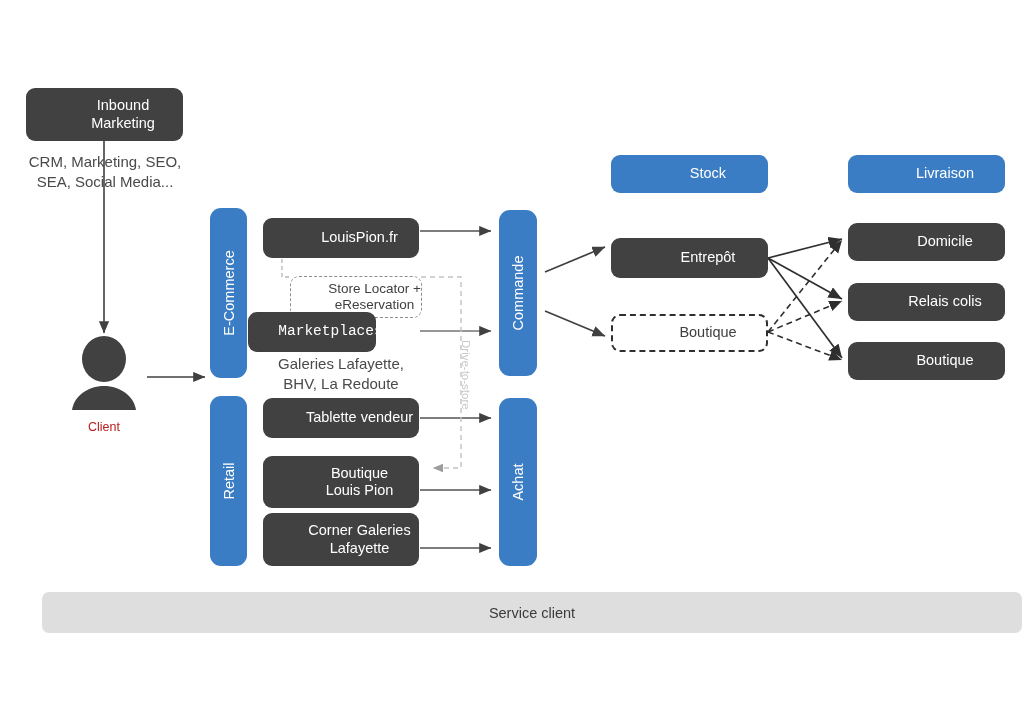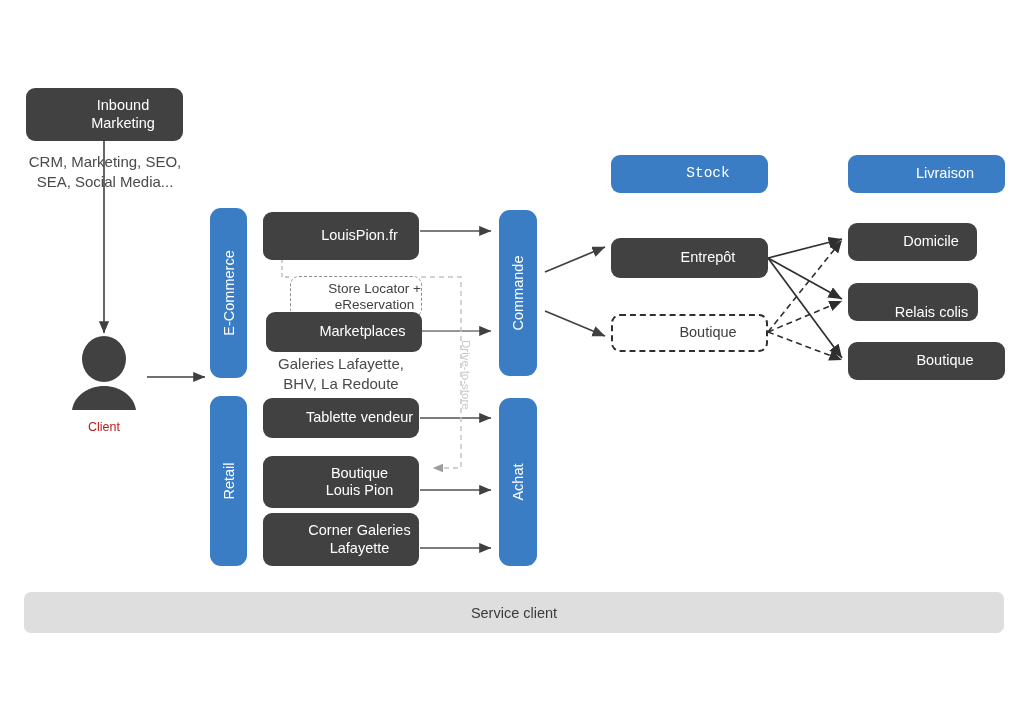--- a/index.html
+++ b/index.html
@@ -141,30 +141,30 @@
   </div>
   <div class="clientlabel" style="left:64px;top:420px;width:80px;">Client</div>
 
   <div class="bar" style="left:210px;top:208px;width:37px;height:170px;">
     <span>E-Commerce</span>
   </div>
   <div class="bar" style="left:210px;top:396px;width:37px;height:170px;">
     <span>Retail</span>
   </div>
 
-  <div class="node dark" style="left:263px;top:212px;width:156px;height:48px;">
+  <div class="node dark" style="left:263px;top:218px;width:156px;height:40px;">
     <span>LouisPion.fr</span>
   </div>
 
   <div class="node dashed-white" style="left:290px;top:256px;width:132px;height:42px;flex-direction:column;margin-top:20px;">
     <span>Store Locator +</span>
     <span>eReservation</span>
   </div>
 
-  <div class="node dark" style="left:266px;top:312px;width:156px;height:40px;">
+  <div class="node dark" style="left:248px;top:312px;width:128px;height:40px;font-family:Liberation Mono, monospace;">
     <span>Marketplaces</span>
   </div>
   <div class="caption" style="left:258px;top:354px;width:166px;">
     <div>Galeries Lafayette,</div>
     <div>BHV, La Redoute</div>
   </div>
 
   <div class="node dark" style="left:263px;top:398px;width:156px;height:40px;">
     <span>Tablette vendeur</span>
   </div>
@@ -181,40 +181,40 @@
 
   <div class="dts-label" style="left:472px;top:340px;">Drive-to-store</div>
 
   <div class="bar vnode" style="left:499px;top:210px;width:38px;height:166px;">
     <span>Commande</span>
   </div>
   <div class="bar vnode" style="left:499px;top:398px;width:38px;height:168px;">
     <span>Achat</span>
   </div>
 
-  <div class="node blue" style="left:611px;top:155px;width:157px;height:38px;font-family:Liberation Mono, monospace;">
+  <div class="node blue" style="left:611px;top:155px;width:157px;height:38px;">
     <span>Stock</span>
   </div>
   <div class="node dark" style="left:611px;top:238px;width:157px;height:40px;">
     <span>Entrepôt</span>
   </div>
   <div class="node dashed-black" style="left:611px;top:314px;width:157px;height:38px;">
     <span>Boutique</span>
   </div>
 
   <div class="node blue" style="left:848px;top:155px;width:157px;height:38px;">
     <span>Livraison</span>
   </div>
-  <div class="node dark" style="left:848px;top:223px;width:129px;height:38px;">
+  <div class="node dark" style="left:848px;top:223px;width:157px;height:38px;">
     <span>Domicile</span>
   </div>
-  <div class="node dark" style="left:848px;top:283px;width:130px;height:38px;align-items:flex-end;">
+  <div class="node dark" style="left:848px;top:283px;width:157px;height:38px;">
     <span>Relais colis</span>
   </div>
   <div class="node dark" style="left:848px;top:342px;width:157px;height:38px;">
     <span>Boutique</span>
   </div>
 
-  <div class="servicebar" style="left:24px;top:592px;width:980px;height:41px;">
+  <div class="servicebar" style="left:42px;top:592px;width:980px;height:41px;">
     <span>Service client</span>
   </div>
 
 </div>
 
 </body></html>

